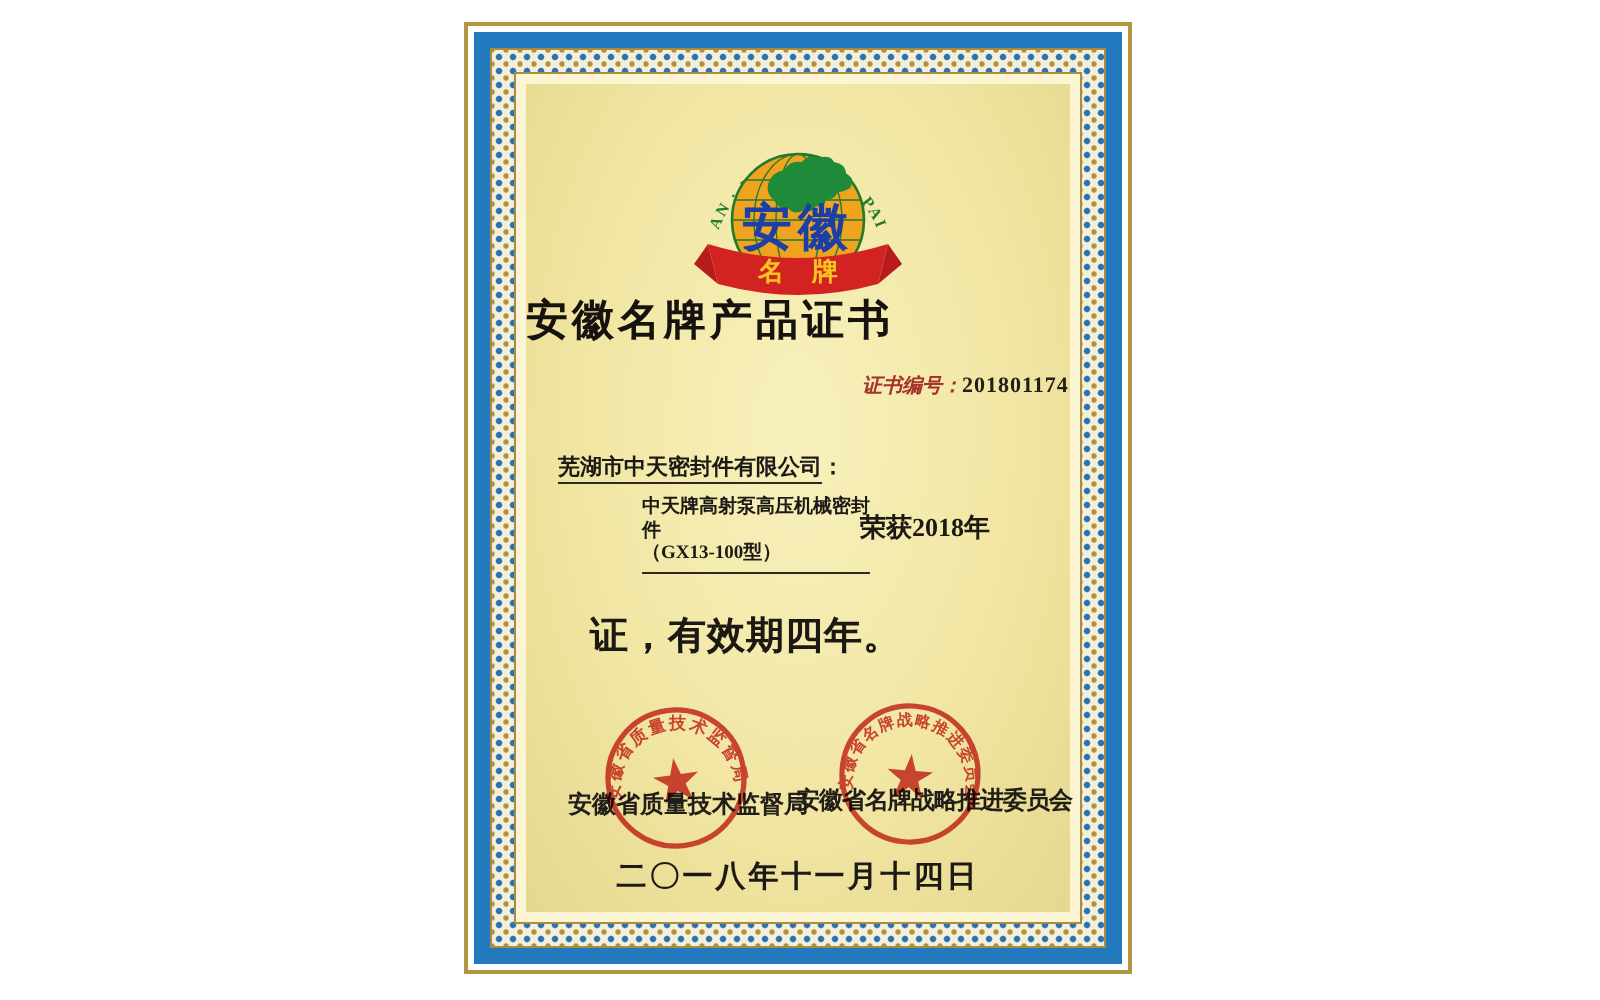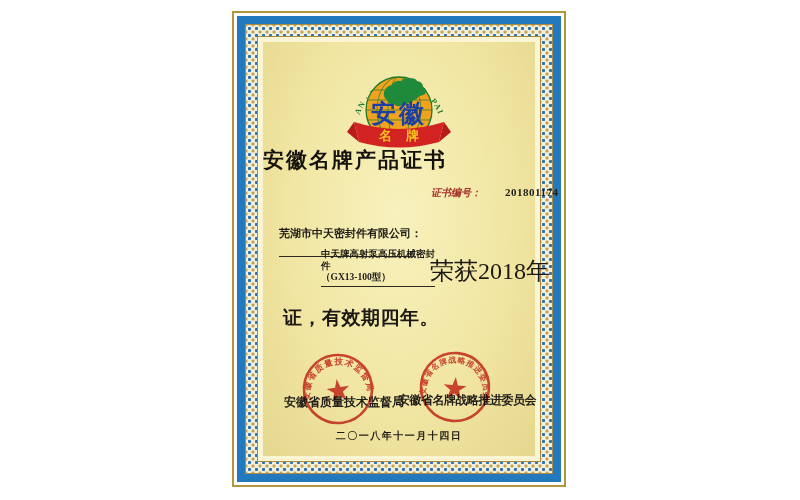--- a/index.html
+++ b/index.html
@@ -42,58 +42,58 @@
   .title {
     position:absolute; left:0; right:0; top:104px;
     font-size:21px; font-weight:bold;
     letter-spacing:2px; color:#16130f;
   }
   .certno {
     position:absolute; left:168px; top:144px;
     font-size:10px; font-weight:bold; white-space:nowrap;
   }
   .certno .lbl { color:#a5322b; font-style:italic; }
-  .certno .val { color:#23201b; font-size:11px; font-style:normal; letter-spacing:0.5px;margin-left:24px; }
+  .certno .val { color:#23201b; font-size:11px; font-style:normal; letter-spacing:0.5px; }
 
   .company {
     position:absolute; left:16px; top:184px;
     font-size:11px; font-weight:bold; color:#1d1a15; white-space:nowrap;
   }
-  .company .uline { border-bottom:1px solid #2c2921; padding-bottom:17px; }
+  .company .uline { border-bottom:1px solid #2c2921; padding-bottom:1px; }
 
   .product {
     position:absolute; left:58px; top:207px; width:114px;
     text-align:left; font-size:9.5px; font-weight:bold; color:#1d1a15;
     line-height:11.5px; border-bottom:1px solid #2c2921; padding-bottom:2px;
   }
 
   .award-lead {
     position:absolute; left:167px; top:213px;
-    font-size:24px; font-weight:normal; color:#1c1813; white-space:nowrap;
+    font-size:13px; font-weight:bold; color:#1c1813; white-space:nowrap;
   }
   .award-l2 {
     position:absolute; left:20px; top:240px;
     font-size:19px; font-weight:bold; color:#1c1813; letter-spacing:0.5px; white-space:nowrap;
   }
   .award-l3 {
-    position:absolute; left:20px; top:263px;
+    position:absolute; left:32px; top:263px;
     font-size:19px; font-weight:bold; color:#1c1813; letter-spacing:0.5px; white-space:nowrap;
   }
 
   .issuer { position:absolute; font-size:12px; font-weight:bold; color:#211d18; white-space:nowrap; z-index:1; }
   .issuer-left  { left:21px;  top:352px; }
   .issuer-right { left:135px; top:350px; letter-spacing:-0.5px; }
 
   .seal { position:absolute; z-index:2; opacity:0.84; mix-blend-mode:multiply; }
   .seal-left  { left:35px;  top:307px; transform:rotate(-8deg); }
   .seal-right { left:152px; top:305px; transform:rotate(5deg); }
 
   .date {
     position:absolute; left:0; right:0; top:387px;
-    text-align:center; font-size:10px; font-weight:bold;
+    text-align:center; font-size:15px; font-weight:bold;
     letter-spacing:1.5px; color:#1d1a15;
   }
 </style>
 </head>
 <body>
 
 <div class="page">
   <div class="cert">
     <div class="f-white">
       <div class="f-blue">

